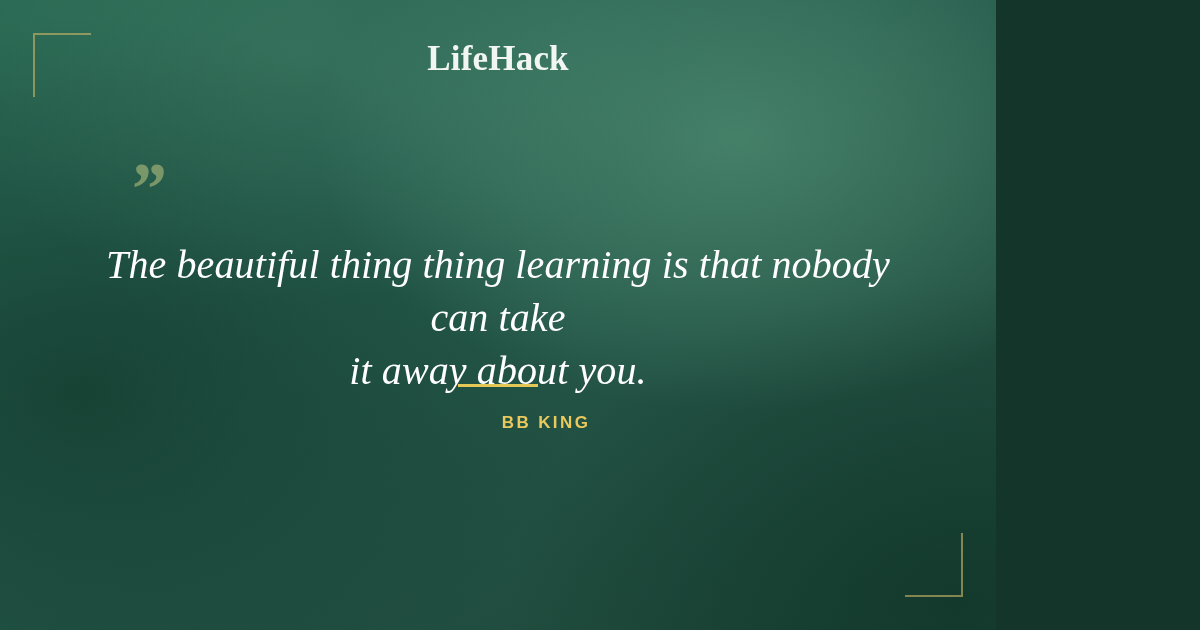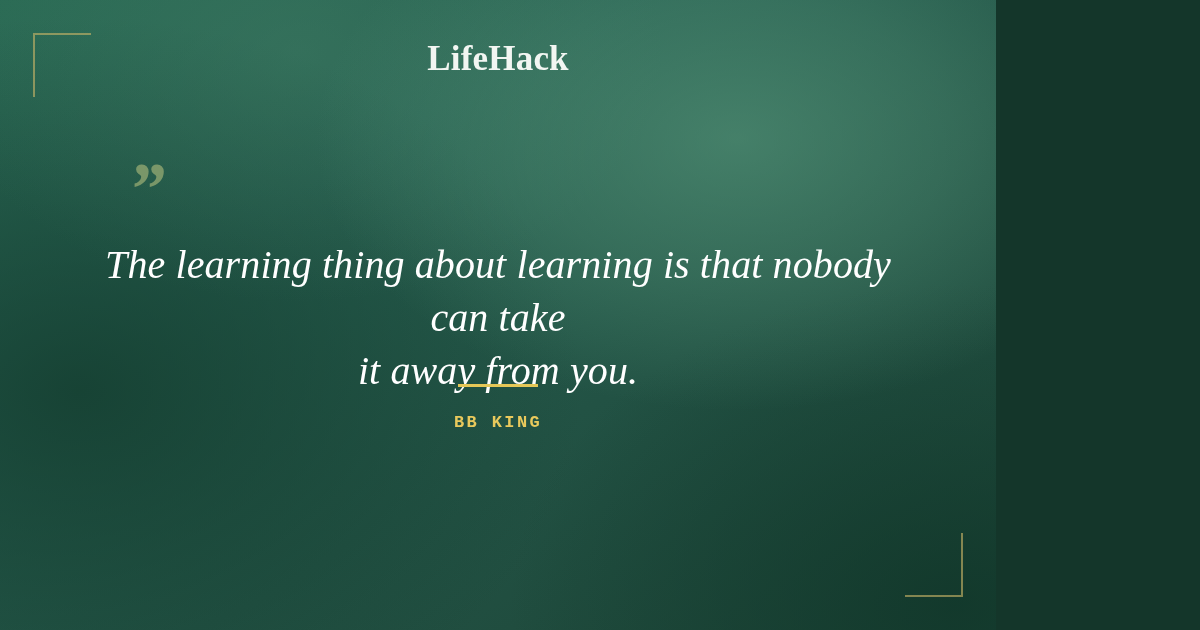--- a/index.html
+++ b/index.html
@@ -102,41 +102,42 @@
     height: 3px;
     margin-left: -40px;
     background: #e5c757;
   }
   .attribution {
     position: absolute;
     left: 0;
     top: 413px;
     width: 100%;
     text-align: center;
-    font-family: Liberation Mono, monospace;
+    font-family: Liberation Sans, sans-serif;
     font-size: 17px;
     font-weight: 700;
     letter-spacing: 2.4px;
     color: #e9c95c;
+    padding-left: 48px;
   }
 </style>
 </head>
 <body>
 
 <div class="card">
 
   <div class="corner corner-tl"></div>
   <div class="corner corner-br"></div>
 
   <div class="logo">LifeHack</div>
 
   <div class="quote-mark">”</div>
 
   <div class="quote-block">
-    <p class="quote-text">The learning thing about learning is that nobody can take</p>
-    <p class="quote-text">it away from you.</p>
+    <p class="quote-text">The beautiful thing thing learning is that nobody can take</p>
+    <p class="quote-text">it away about you.</p>
   </div>
 
   <div class="divider"></div>
 
   <div class="attribution">BB KING</div>
 
 </div>
 
 </body></html>

